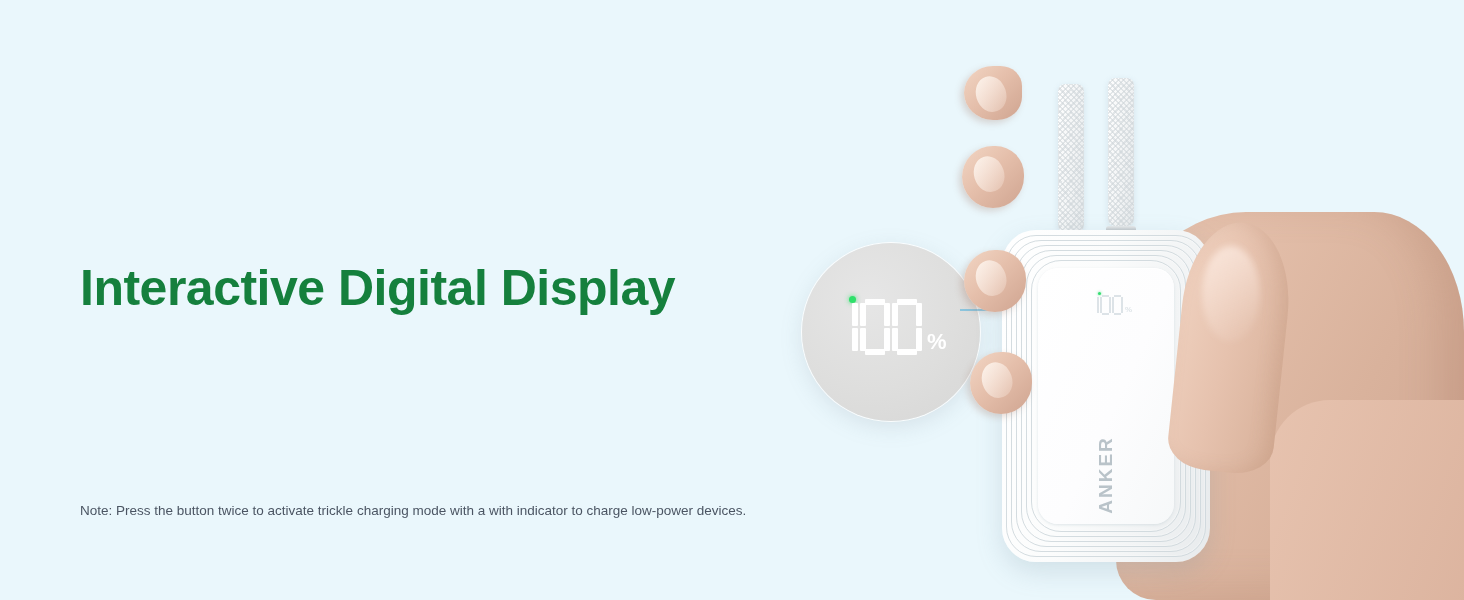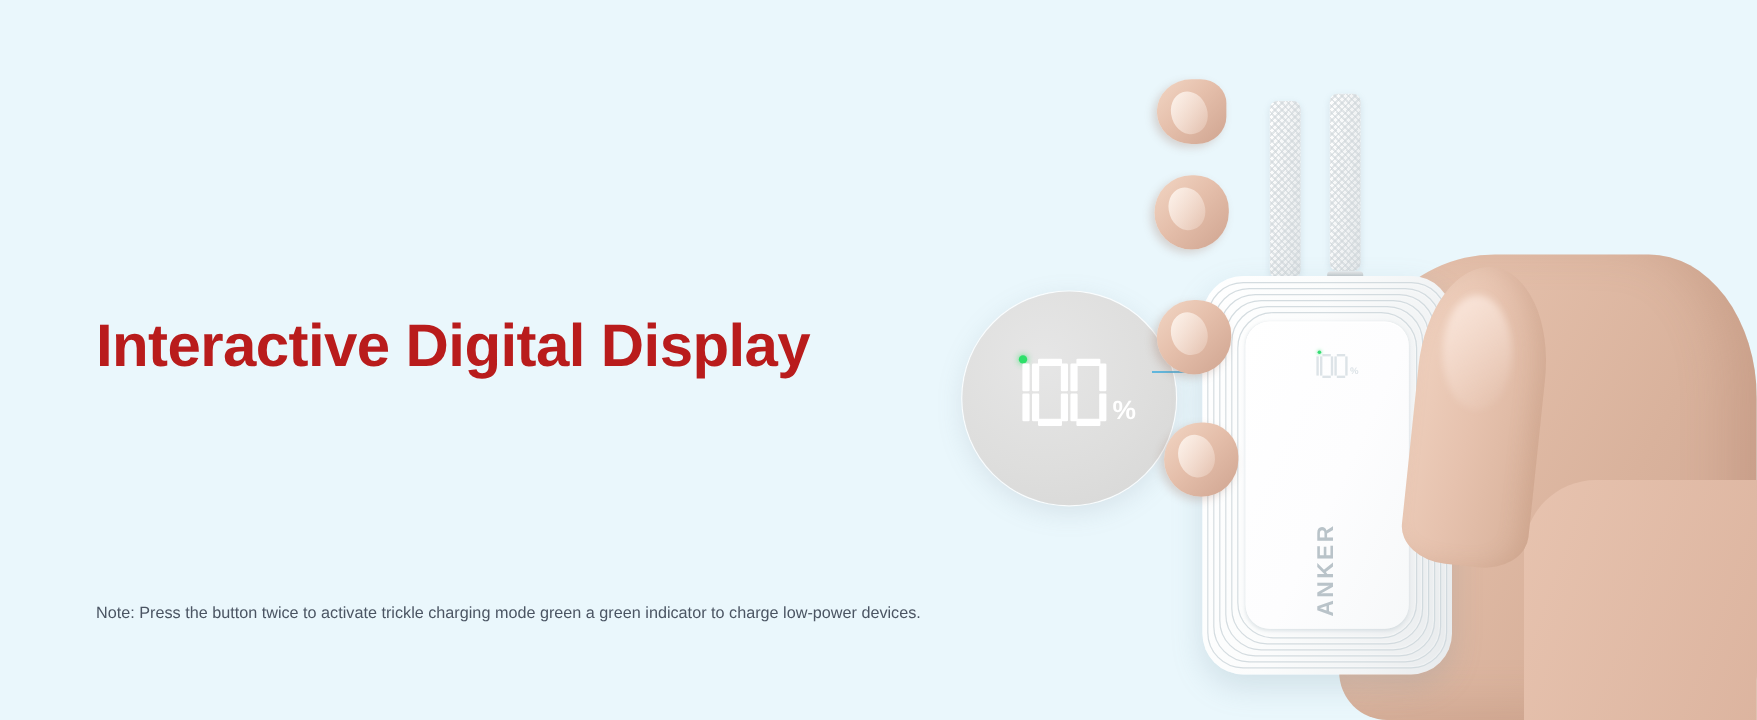--- a/index.html
+++ b/index.html
@@ -13,21 +13,21 @@
 
   .stage { position:absolute; inset:0; background:#eaf7fc; }
 
   
   .headline {
     position:absolute;
     left:80px; top:262px;
     font-size:50px;
     font-weight:bold;
     letter-spacing:-0.5px;
-    color:#b91c1c;
+    color:#15803d;
     white-space:nowrap;
     line-height:1.05;
   }
   .note {
     position:absolute;
     left:80px; top:501px;
     width:690px;
     font-size:13.5px;
     line-height:1.55;
     color:#4b5563;
@@ -239,21 +239,21 @@
   .c1 { left:118px; top:84px; }
   .c2 { left:168px; top:78px; }
 </style>
 </head>
 <body>
 
 <div class="stage">
 
   <div class="headline">Interactive Digital Display</div>
 
-  <div class="note">Note: Press the button twice to activate trickle charging mode green a green indicator to charge low-power devices.</div>
+  <div class="note">Note: Press the button twice to activate trickle charging mode with a with indicator to charge low-power devices.</div>
 
   <div class="magnifier">
     <span class="mag-green"></span>
     <div class="mag-digits">
       <span class="seg one">
         <i class="b"></i>
           <i class="c"></i>
       </span>
       <span class="seg">
         <i class="a"></i>

